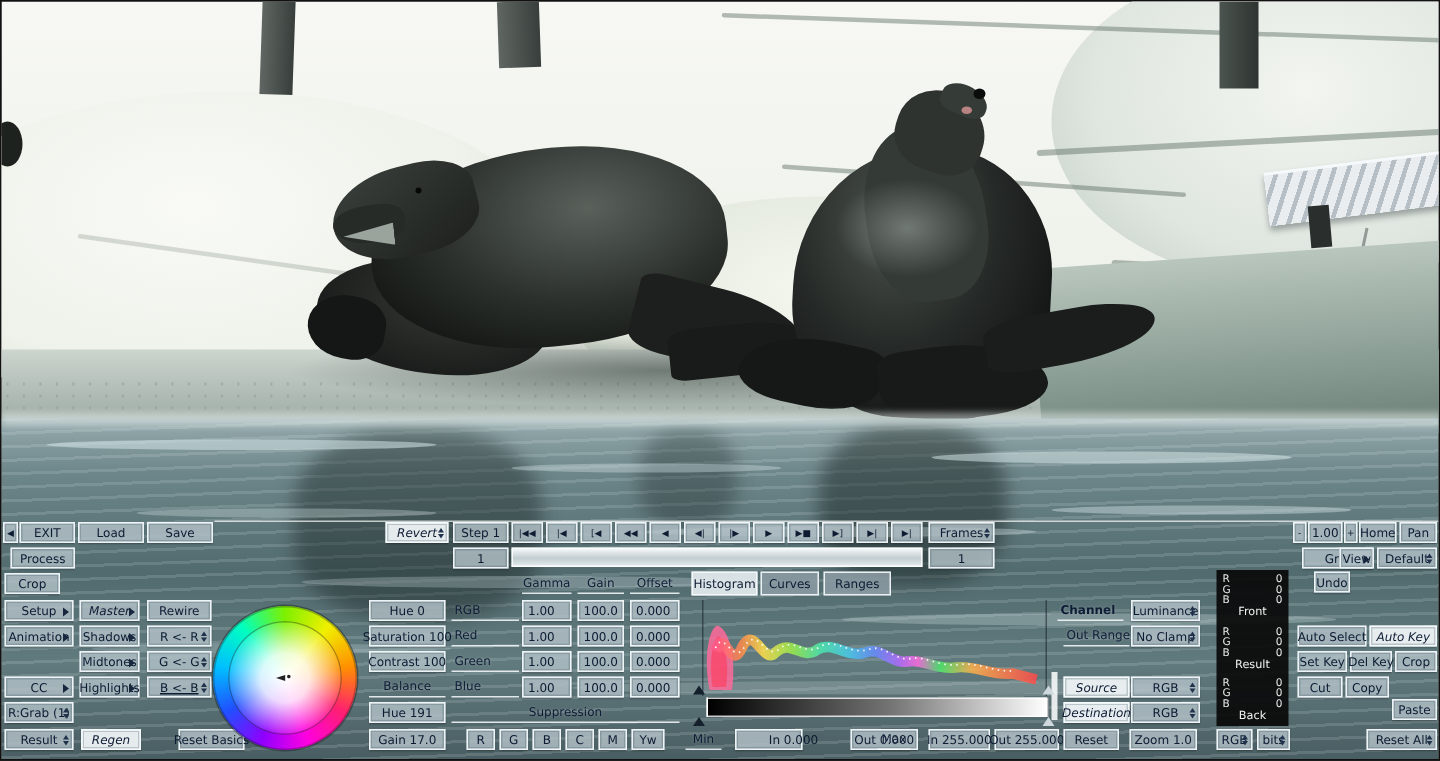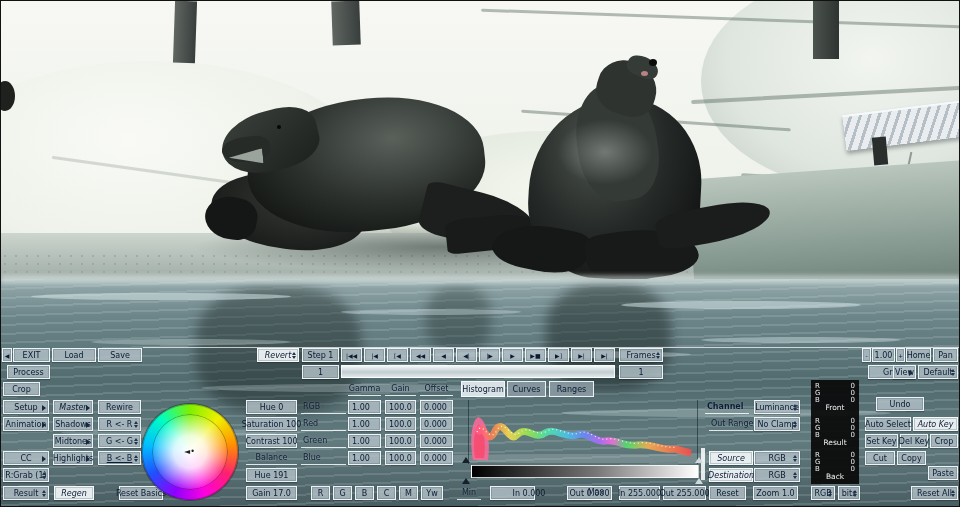--- a/index.html
+++ b/index.html
@@ -171,21 +171,21 @@
       <span class="spin"></span>
     </div>
 
   <div class="btn" style="left:2px;top:381px;width:37px;">Crop</div>
   <div class="lbl" style="left:347px;top:382px;width:33px;">Gamma</div>
   <div class="lbl" style="left:384px;top:382px;width:31px;">Gain</div>
   <div class="lbl" style="left:419px;top:382px;width:33px;">Offset</div>
   <div class="tab sel" style="left:460px;top:380px;width:44px;">Histogram</div>
   <div class="tab" style="left:506px;top:380px;width:39px;">Curves</div>
   <div class="tab" style="left:548px;top:380px;width:45px;">Ranges</div>
-  <div class="btn" style="left:875px;top:396px;width:48px;">Undo</div>
+  <div class="btn" style="left:875px;top:380px;width:24px;">Undo</div>
 
   <div class="btn" style="left:2px;top:399px;width:46px;">
       <span>Setup</span>
       <span class="arr"></span>
     </div>
   <div class="btn it" style="left:52px;top:399px;width:40px;">
       <span>Master</span>
       <span class="arr"></span>
     </div>
   <div class="btn" style="left:97px;top:399px;width:43px;">Rewire</div>
@@ -266,20 +266,21 @@
     </div>
   <div class="btn" style="left:864px;top:450px;width:30px;">Cut</div>
   <div class="btn" style="left:896px;top:450px;width:29px;">Copy</div>
   <div class="btn" style="left:927px;top:465px;width:30px;">Paste</div>
 
   <div class="btn" style="left:2px;top:467px;width:46px;">
       <span>R:Grab (1)</span>
       <span class="spin"></span>
     </div>
   <div class="btn" style="left:245px;top:467px;width:51px;">Hue 191</div>
+  <div class="lbl" style="left:300px;top:468px;width:152px;">Suppression</div>
   <div class="btn hl" style="left:708px;top:467px;width:44px;">Destination</div>
   <div class="btn" style="left:753px;top:467px;width:46px;">
       <span>RGB</span>
       <span class="spin"></span>
     </div>
 
   <div class="btn" style="left:2px;top:485px;width:46px;">
       <span>Result</span>
       <span class="spin"></span>
     </div>

